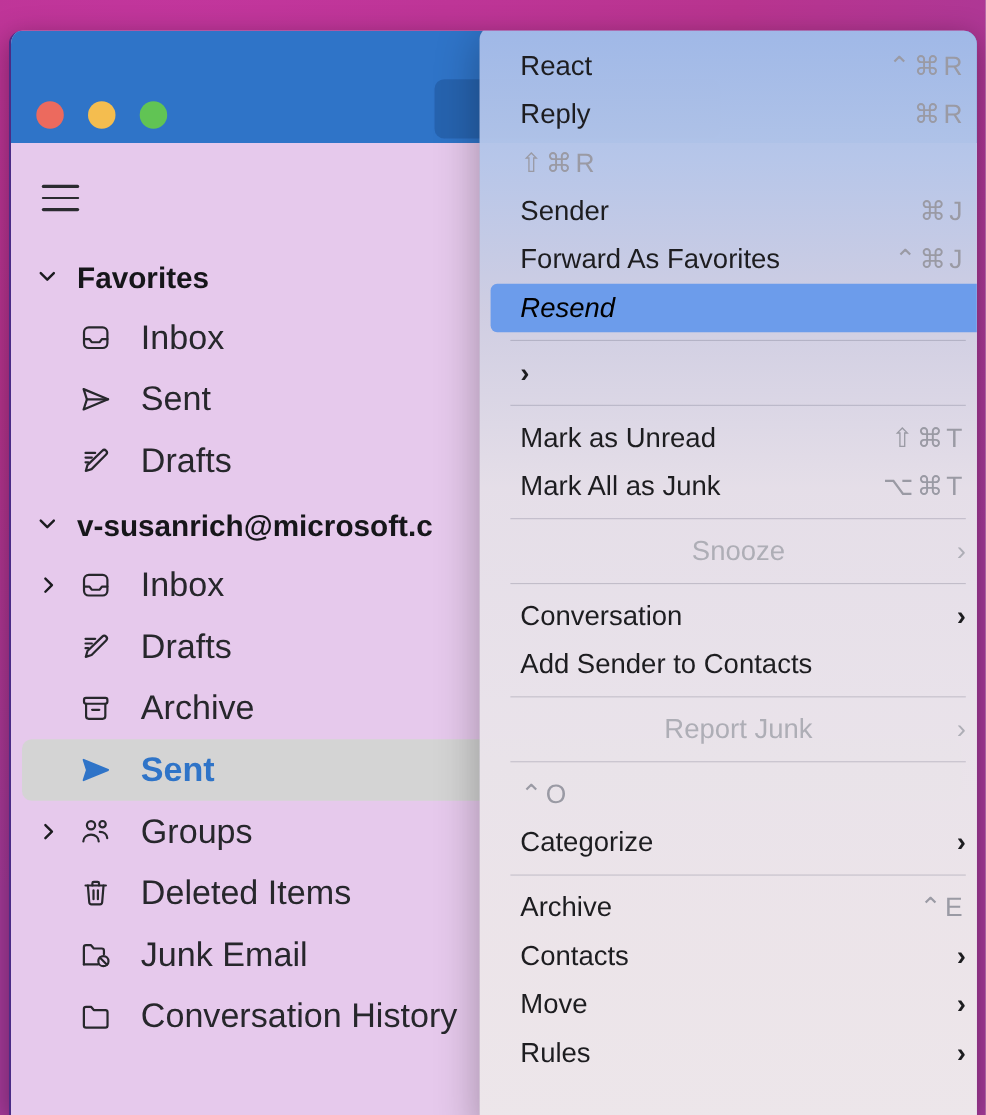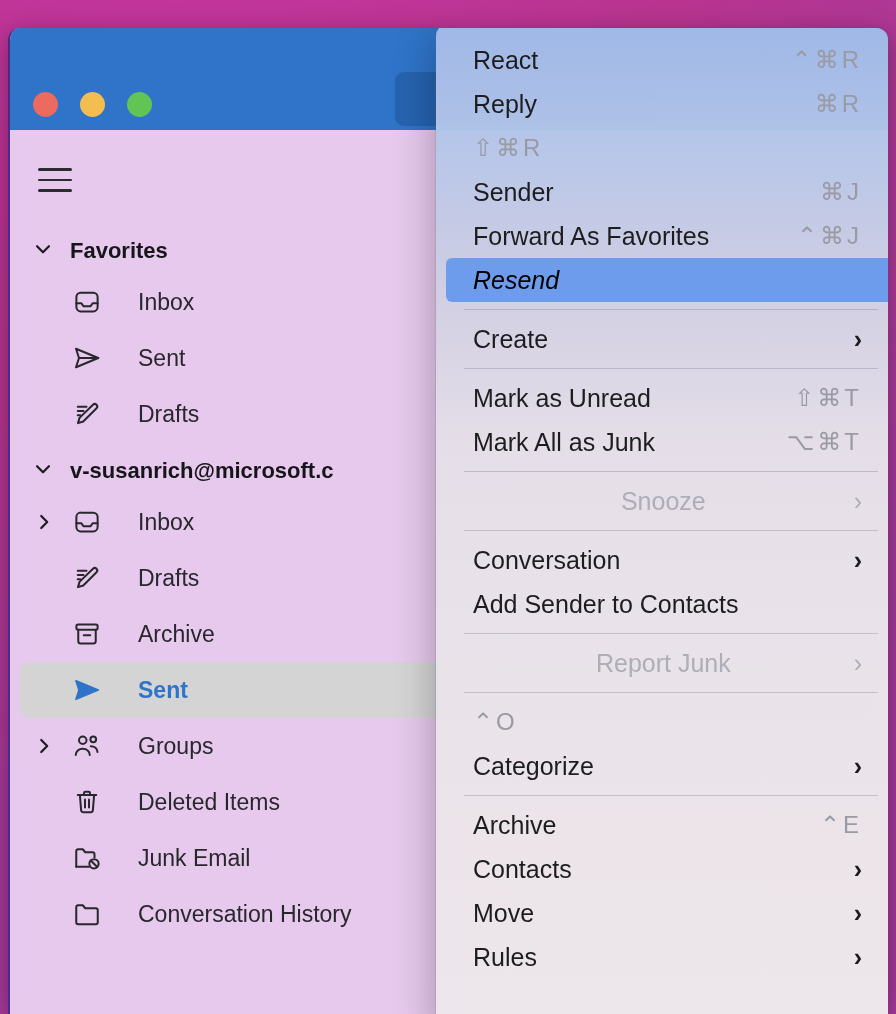--- a/index.html
+++ b/index.html
@@ -72,34 +72,34 @@
     cursor:pointer; white-space:nowrap;
   }
   .compose-icon { width:30px; height:30px; flex:0 0 auto; }
 
   .section-header {
     display:flex; align-items:center; gap:16px;
     padding:16px 12px 10px 22px;
     cursor:pointer;
   }
   .section-header .title {
-    font-size:22px; font-weight:700; color:#16161a;
+    font-size:27px; font-weight:700; color:#16161a;
     white-space:nowrap; overflow:hidden;
   }
   .chev { width:22px; height:22px; flex:0 0 auto; }
 
   .nav-item {
     display:flex; align-items:center;
     height:56px; margin:0 14px 0 10px;
     border-radius:9px; padding-left:4px;
     cursor:pointer; gap:0;
   }
   .nav-item .disc { width:40px; flex:0 0 auto; display:flex; justify-content:center; }
   .nav-item .ico  { width:46px; flex:0 0 auto; display:flex; justify-content:center; align-items:center; }
-  .nav-item .lbl  { font-size:23px; color:#27272c; margin-left:28px; white-space:nowrap; }
+  .nav-item .lbl  { font-size:31px; color:#27272c; margin-left:18px; white-space:nowrap; }
   .nav-item.selected { background:#d4d4d4; }
   .nav-item.selected .lbl { color:#2f74c8; font-weight:700; }
 
   
   #context-menu {
     position:absolute;
     left:426px; top:-4px;
     width:470px; height:1004px;
     border-radius:12px;
     background:
@@ -113,21 +113,21 @@
         rgba(237,231,234,0.97) 100%);
     box-shadow:0 10px 40px rgba(0,0,0,.30), 0 0 0 .5px rgba(120,120,140,.35);
     overflow:hidden;
     padding:14px 0 16px 0;
   }
   .menu-item {
     position:relative;
     display:flex; align-items:center;
     height:44px;
     margin:0 10px;
-    padding:0 34px 0 27px;
+    padding:0 18px 0 27px;
     border-radius:6px;
     cursor:pointer;
   }
   .menu-item .mlabel {
     font-size:25px; color:#1d1d20;
     white-space:nowrap; flex:1 1 auto;
   }
   .menu-item .shortcut {
     font-size:24px; color:#9a9aa4;
     letter-spacing:3px; white-space:nowrap;
@@ -333,21 +333,20 @@
       </div>
       <div class="menu-item">
         <span class="mlabel">Forward As Favorites</span>
         <span class="shortcut">⌃⌘J</span>
       </div>
       <div class="menu-item selected">
         <span class="mlabel">Resend</span>
       </div>
       <div class="menu-sep"></div>
       <div class="menu-item">
-        <span class="mlabel">Create</span>
         <span class="submenu-arrow">›</span>
       </div>
       <div class="menu-sep"></div>
       <div class="menu-item">
         <span class="mlabel">Mark as Unread</span>
         <span class="shortcut">⇧⌘T</span>
       </div>
       <div class="menu-item">
         <span class="mlabel">Mark All as Junk</span>
         <span class="shortcut">⌥⌘T</span>

